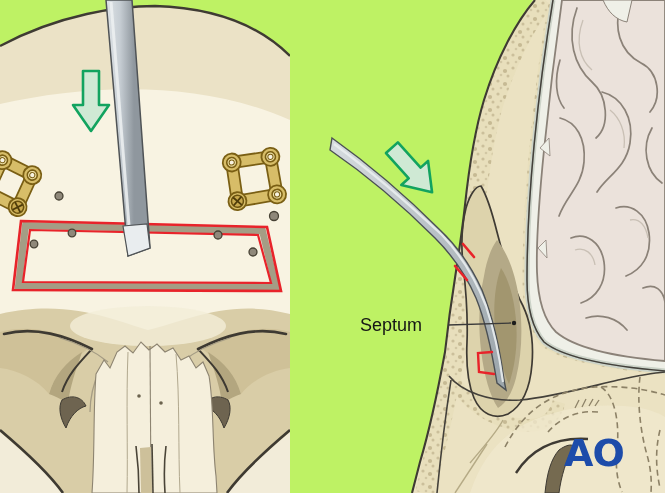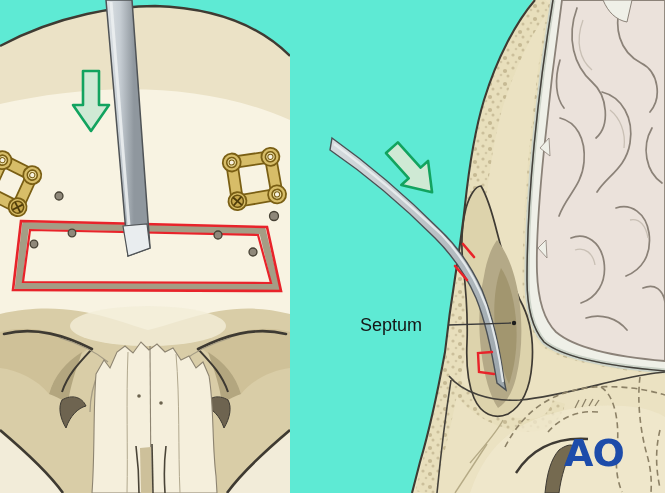--- a/index.html
+++ b/index.html
@@ -1,16 +1,16 @@
 <!DOCTYPE html>
 <html><head>
 <meta charset="utf-8">
 <style>
   html,body{margin:0;padding:0;background:#ffffff;}
-  .stage{position:relative;width:665px;height:493px;background:#5eead4;overflow:hidden;}
+  .stage{position:relative;width:665px;height:493px;background:#bef264;overflow:hidden;}
   svg{display:block;}
   text{font-family:"Liberation Sans",sans-serif;}
   .ao-text{font-family:"DejaVu Sans",sans-serif;font-weight:bold;letter-spacing:-1px;}
 </style>
 </head>
 <body>
 
 <div class="stage">
 <svg width="665" height="493" viewBox="0 0 665 493">
   <defs>

